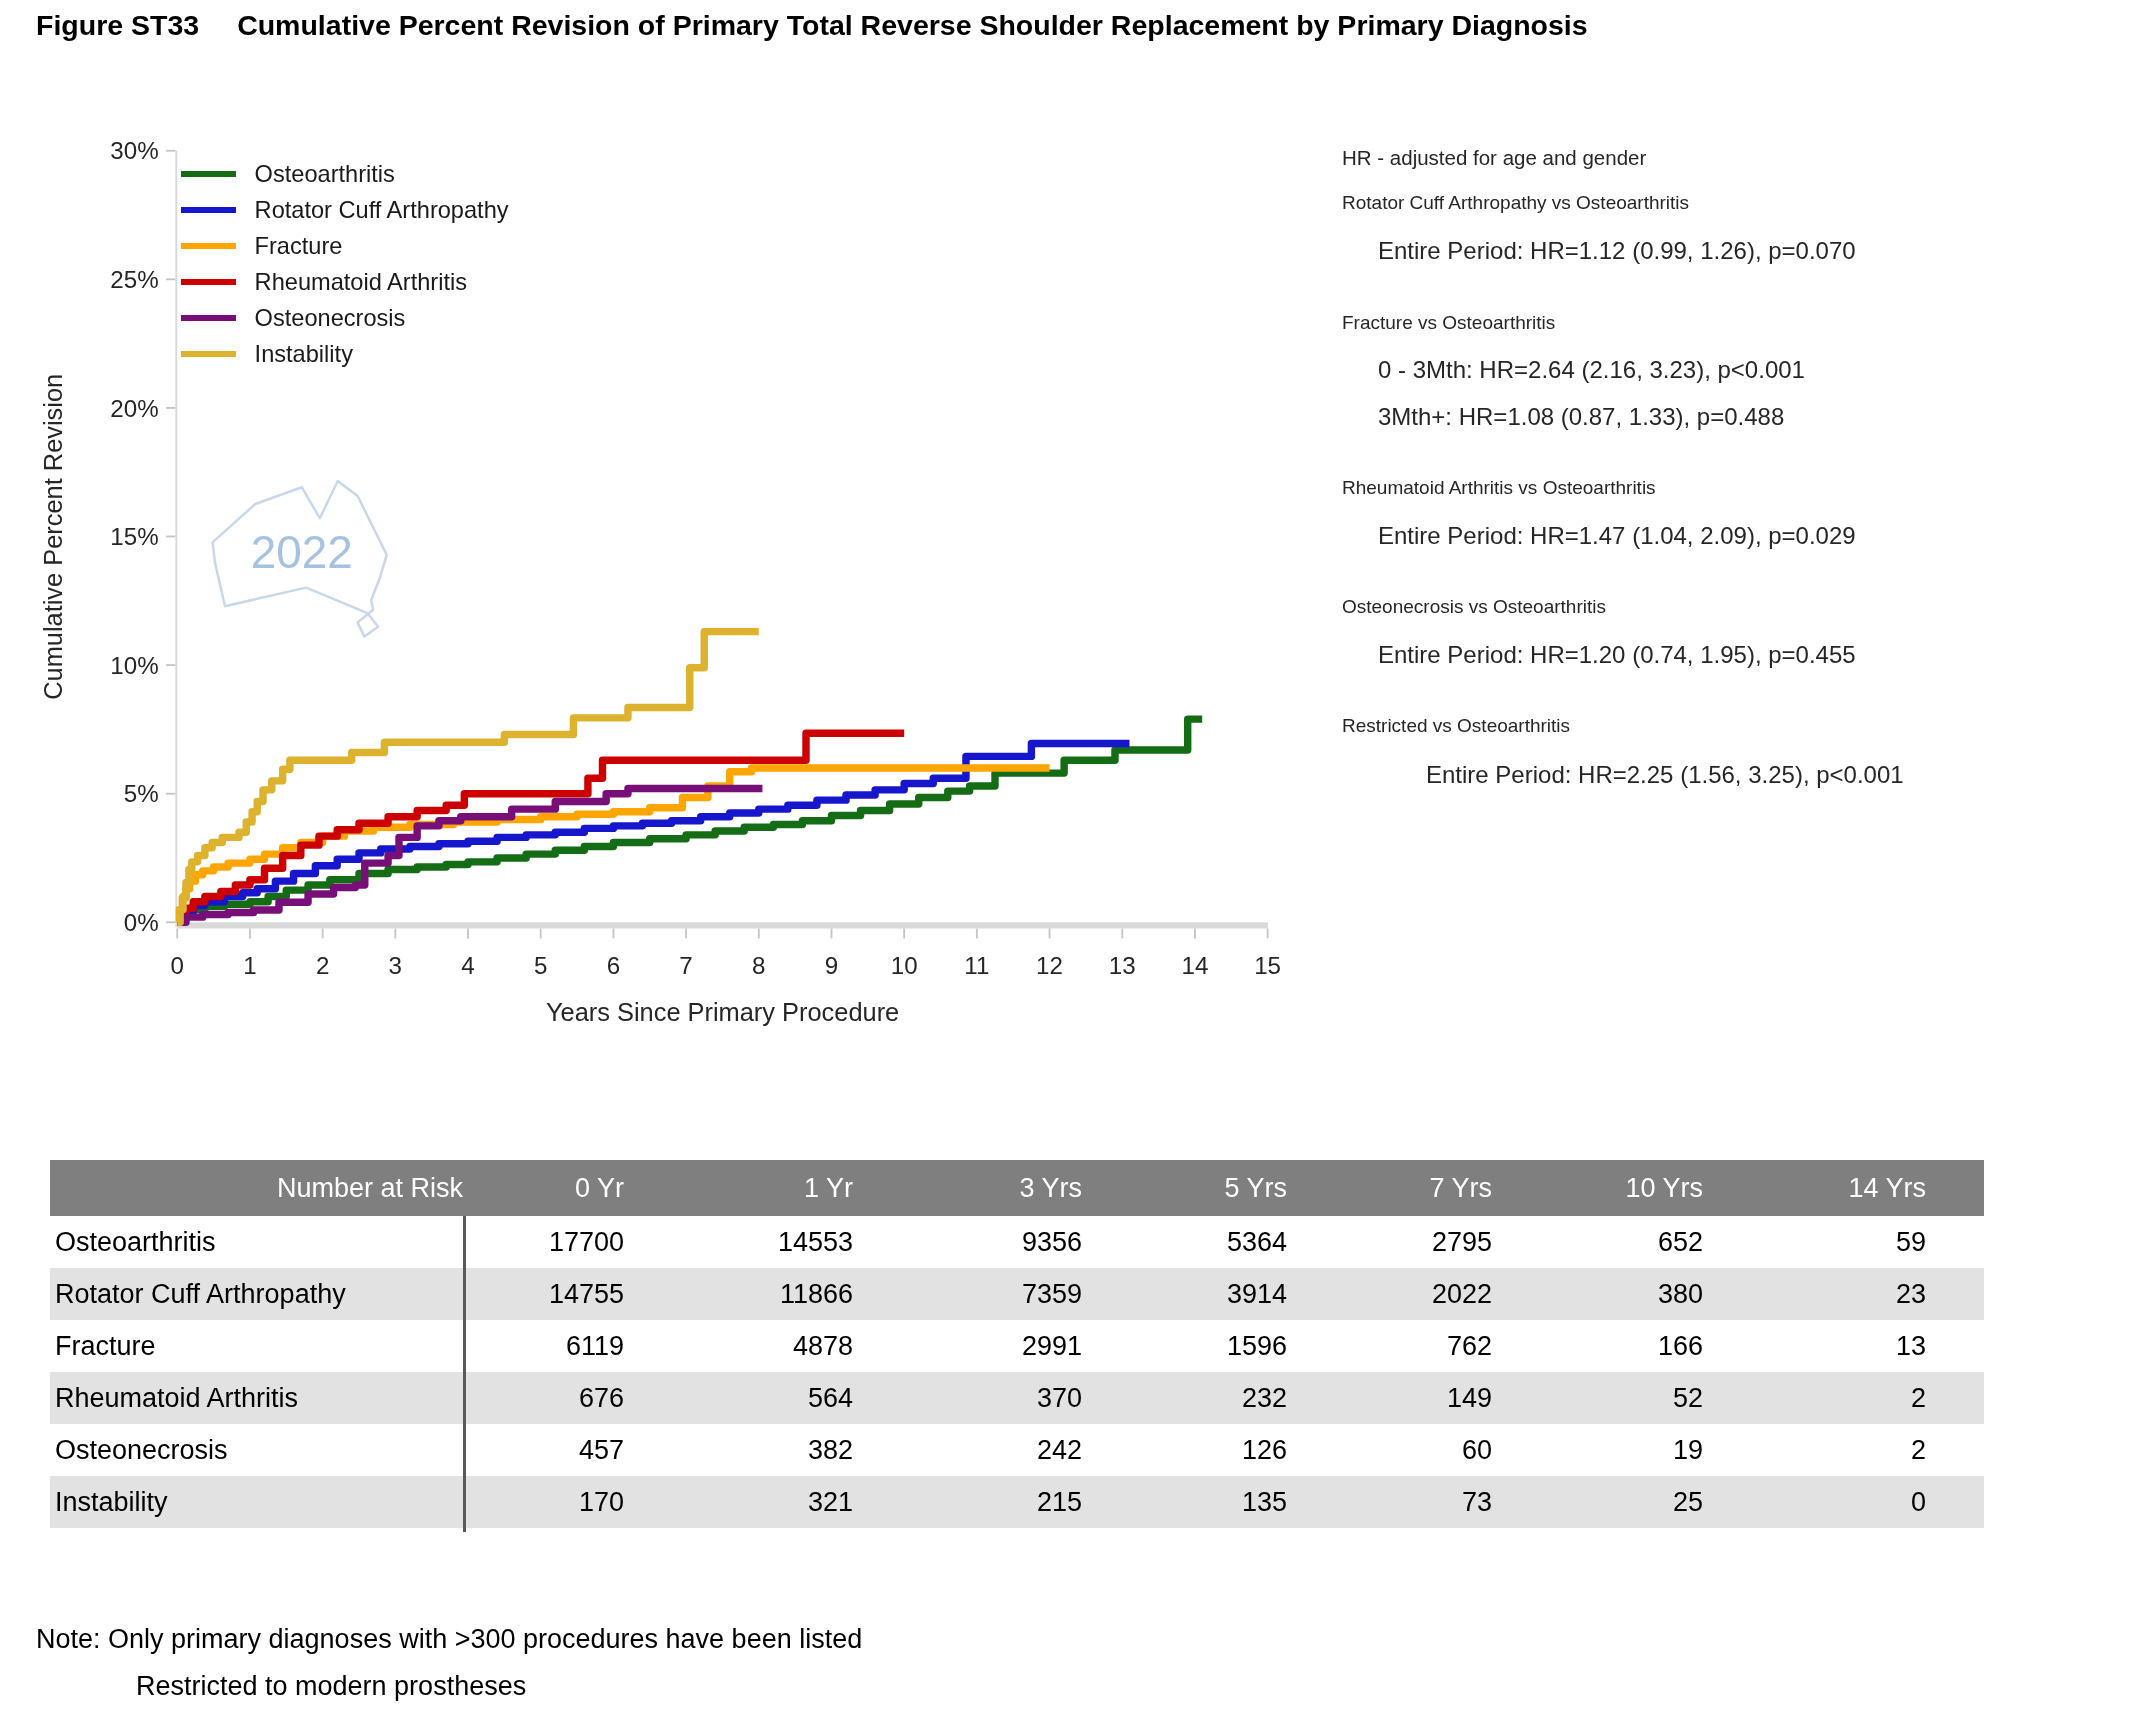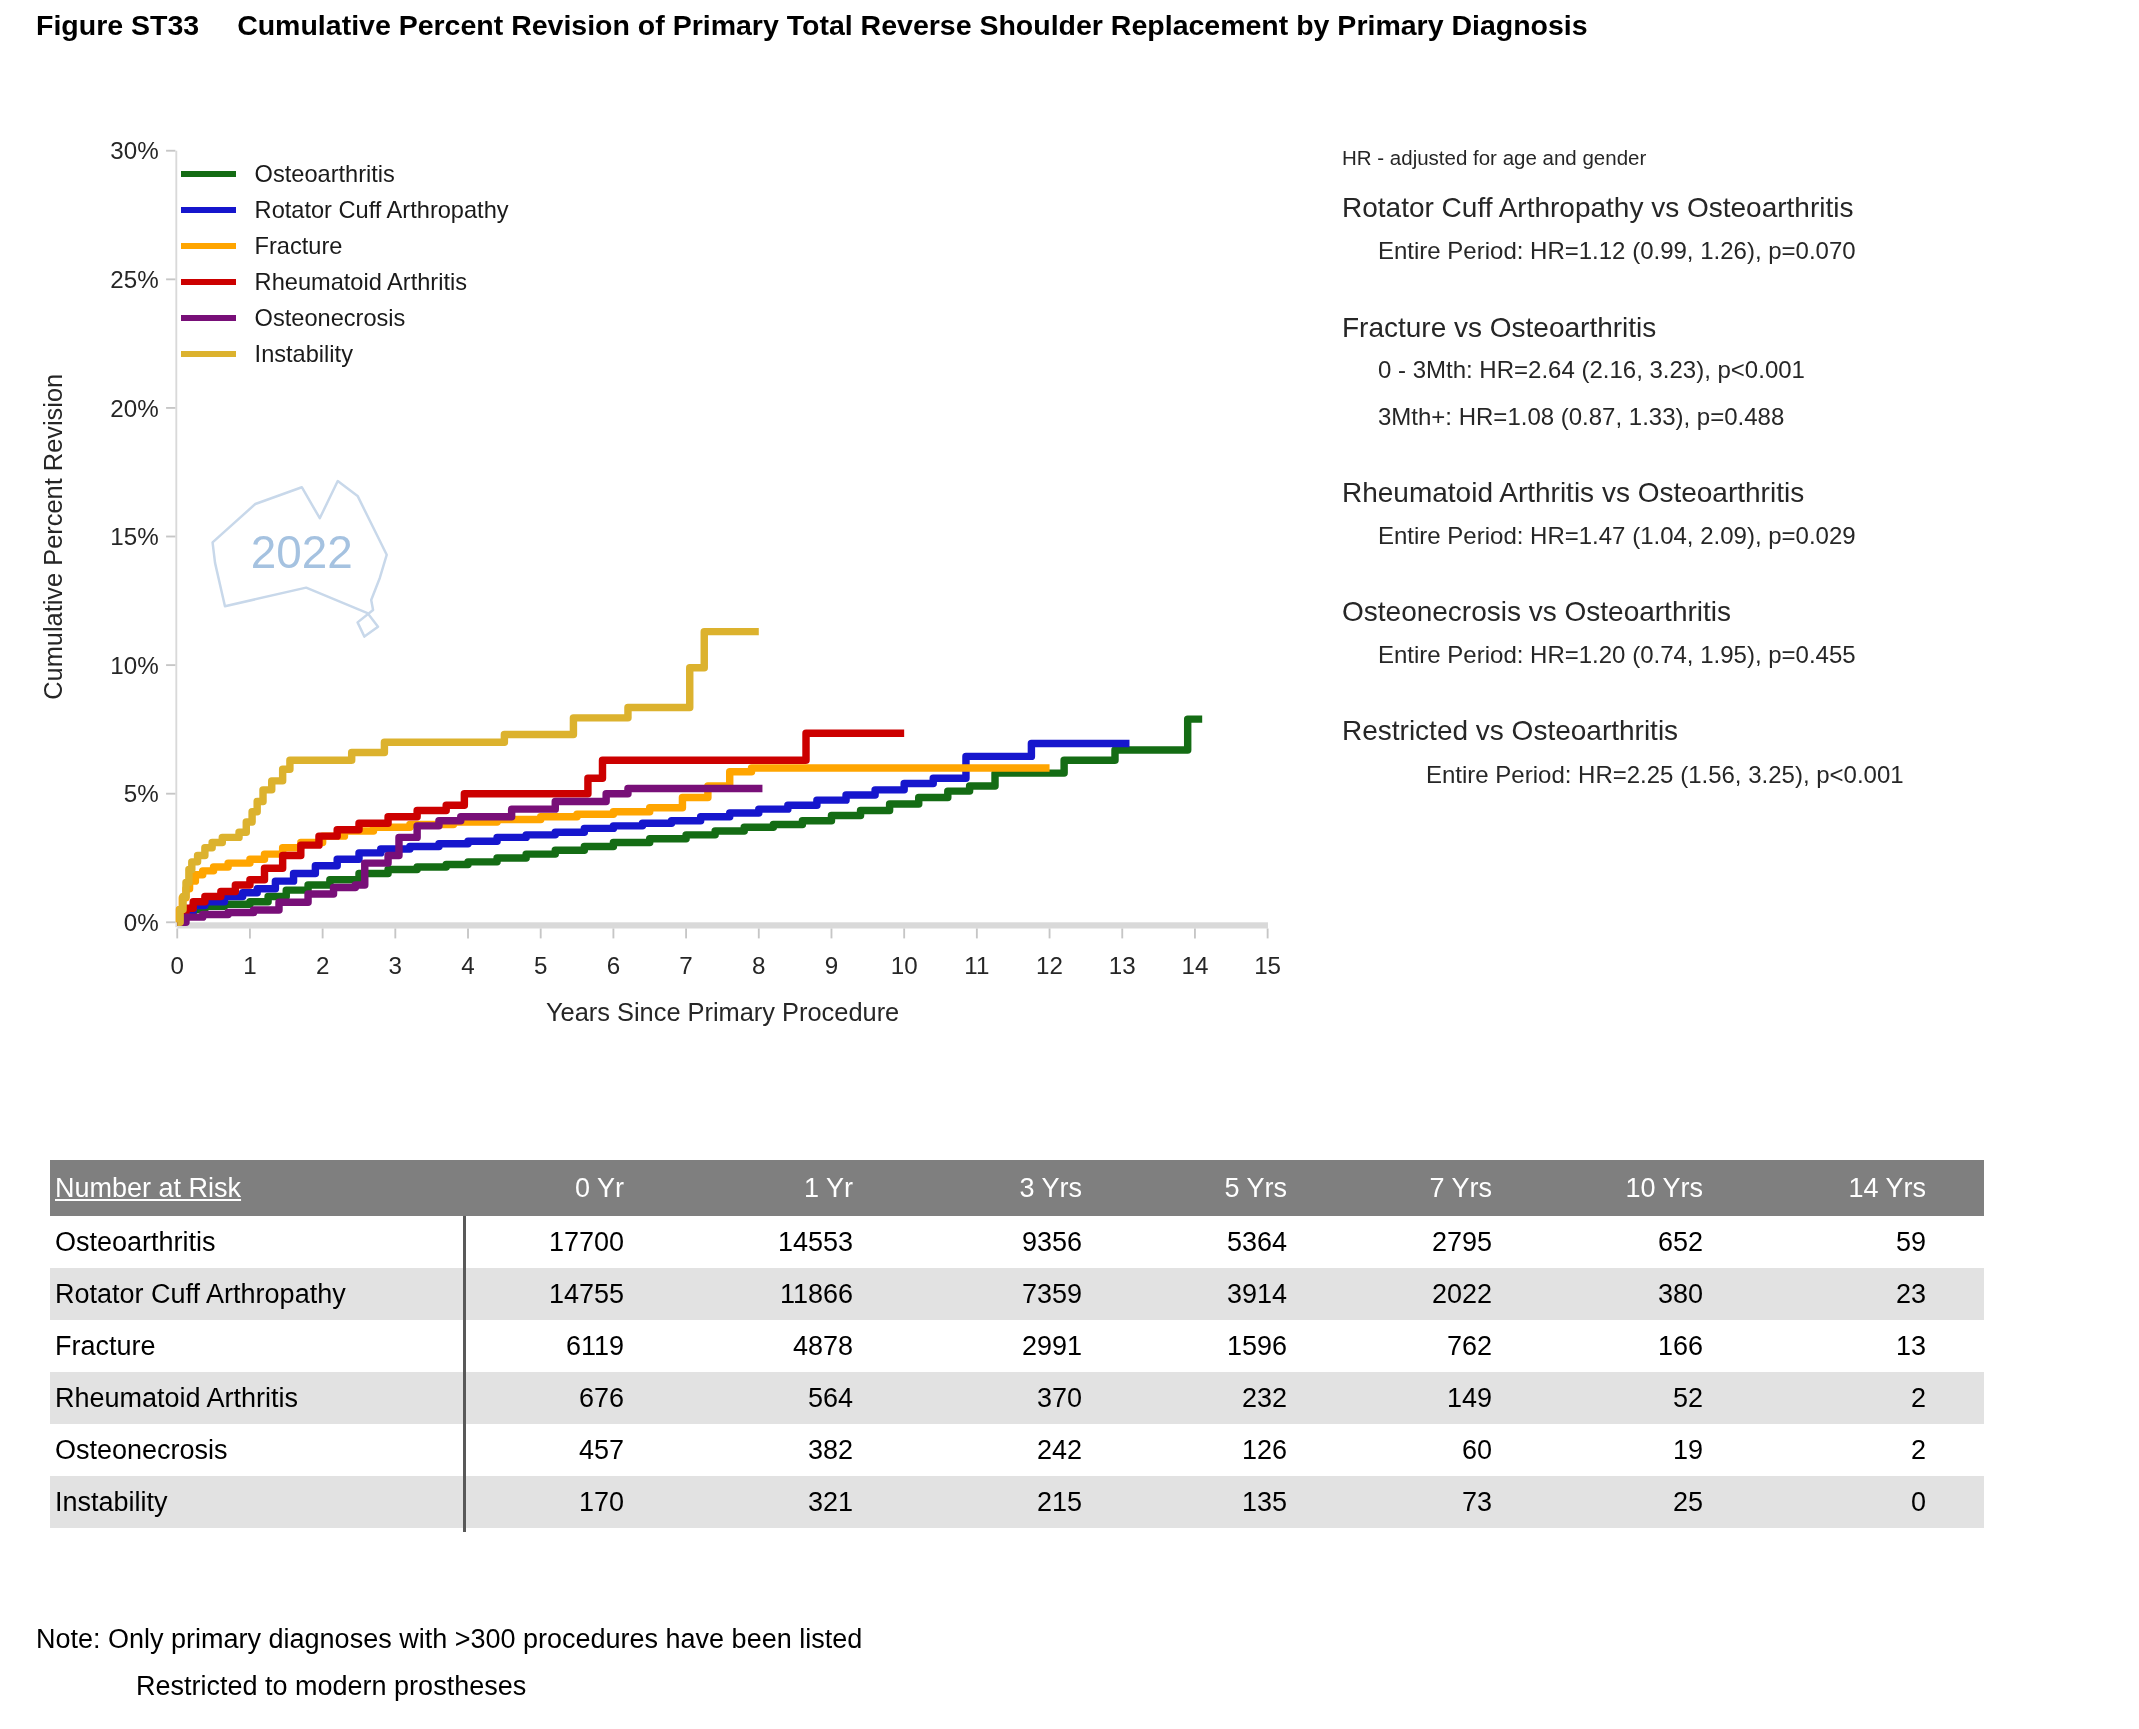--- a/index.html
+++ b/index.html
@@ -8,29 +8,29 @@
   #figure-title{position:absolute;left:36px;top:8.7px;font-size:28.5px;font-weight:bold;color:#000;white-space:nowrap;}
   #figure-title .fig-label{margin-right:38px;}
   #chart-svg{position:absolute;left:0;top:0;}
   #legend{position:absolute;left:181px;top:156px;}
   .legend-row{display:flex;align-items:center;height:36px;}
   .legend-swatch{width:55px;height:6.2px;margin-right:18.6px;flex:0 0 auto;}
   .legend-label{font-size:23.6px;color:#1a1a1a;white-space:nowrap;}
   #hr-panel{position:absolute;left:1342px;top:118px;width:793px;height:719px;}
   .hr-line{position:absolute;left:0;white-space:nowrap;color:#262626;}
   .hr-intro{font-size:20.5px;}
-  .hr-title{font-size:28px;}
+  .hr-title{font-size:19px;}
   .hr-detail{font-size:24px;left:36px;}
   #risk-table{position:absolute;left:50px;top:1160px;width:2068px;font-size:27px;}
   .rt-row{display:grid;grid-template-columns:413px 186px 229px 229px 205px 205px 211px 223px 167px;align-items:center;}
   .rt-header{height:56px;color:#ffffff;}
   .rt-datarow{height:52px;color:#000;}
   .rt-cell-label{padding-left:5px;text-align:left;}
   .rt-cell-num{text-align:right;padding-right:25px;}
-  .rt-header .rt-cell-label{text-align:left;text-decoration:underline;}
+  .rt-header .rt-cell-label{text-align:right;}
   #rt-divider{position:absolute;width:2.5px;background:#595959;}
   #note{position:absolute;left:0;top:0;width:100%;}
   .note-line{position:absolute;font-size:27px;color:#000;white-space:nowrap;}
   text{font-family:"Liberation Sans", sans-serif;}
 </style>
 </head>
 <body>
 
 <div id="page">
 

